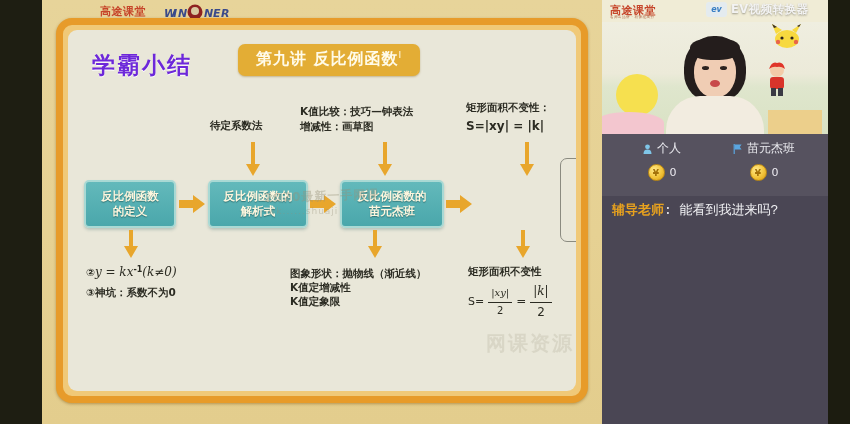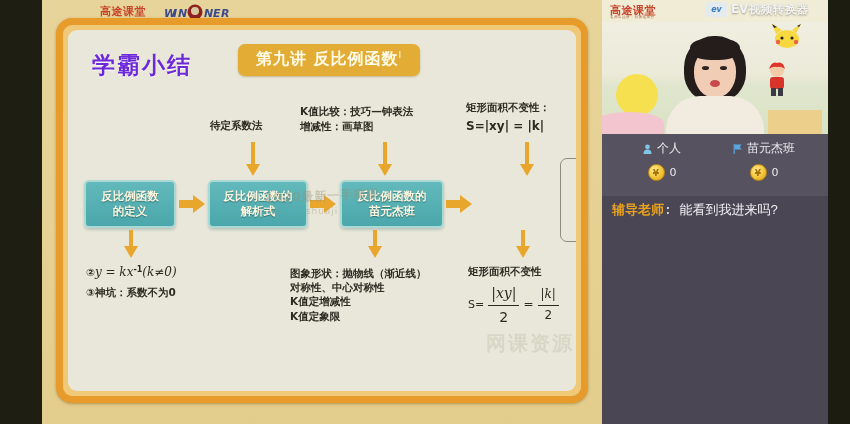--- a/index.html
+++ b/index.html
@@ -282,30 +282,29 @@
 
         <div class="note note-b1">
           <div>
             <span>②</span><span class="mi" style="font-weight:normal;font-size:12px">y = kx</span><sup style="font-size:8px">-1</sup><span class="mi" style="font-weight:normal;font-size:12px">(k≠0)</span>
           </div>
           <div>③神坑：系数不为0</div>
         </div>
 
         <div class="note note-b2">
           <div>图象形状：抛物线（渐近线）</div>
-          <div>对称性、中心对称性</div>
           <div>K值定增减性</div>
           <div>K值定象限</div>
         </div>
 
         <div class="note note-b3">
           <div>矩形面积不变性</div>
           <div style="display:flex;align-items:center;gap:4px;margin-top:4px;font-weight:normal">
             <span style="font-size:11px">S=</span>
-            <span class="frac serif" style="font-size:14px">
+            <span class="frac serif" style="font-size:10px">
               <span class="num mi">|xy|</span>
               <span class="den">2</span>
             </span>
             <span class="serif" style="font-size:12px">=</span>
             <span class="frac serif" style="font-size:12px">
               <span class="num mi">|k|</span>
               <span class="den">2</span>
             </span>
           </div>
         </div>

